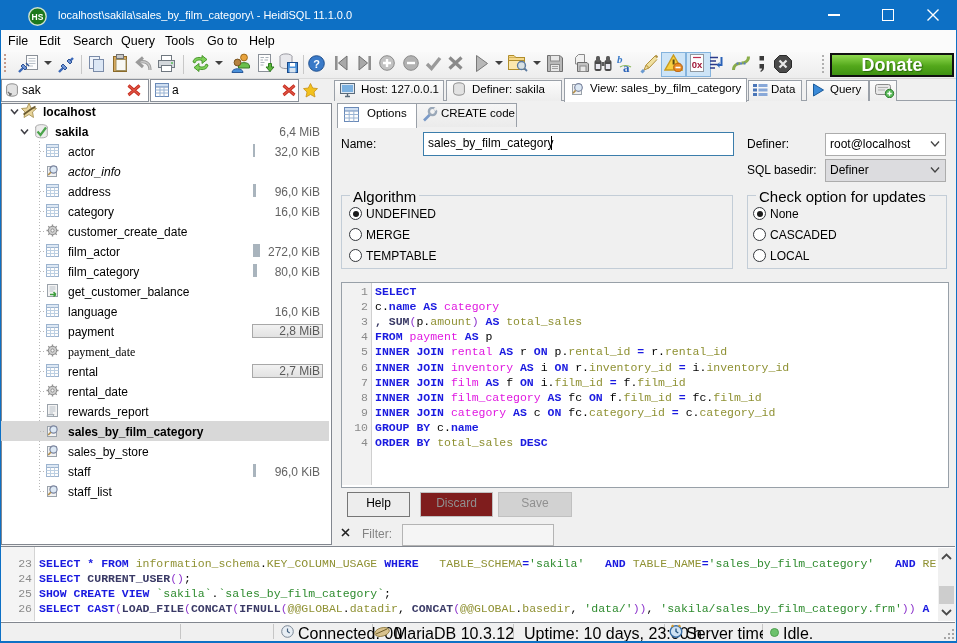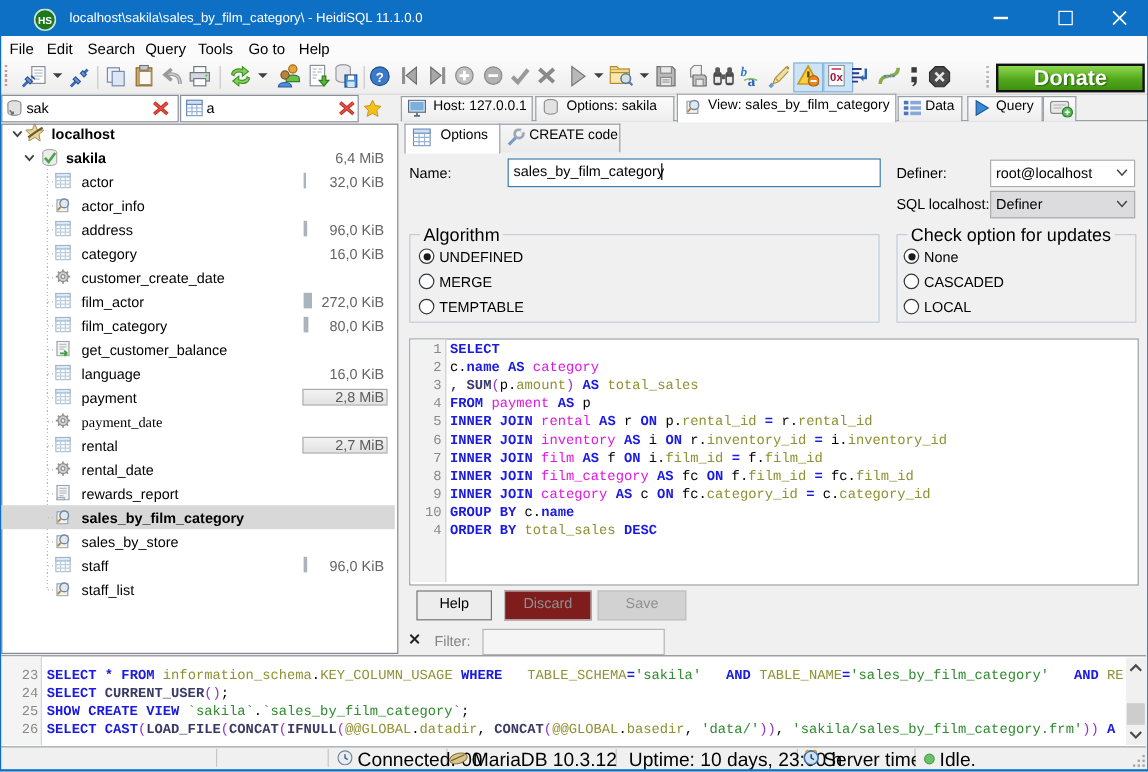--- a/index.html
+++ b/index.html
@@ -294,21 +294,21 @@
       <path d="M0.5 6.5 H12.5 M0.5 9.5 H12.5 M4.5 3.5 V12.5 M8.5 3.5 V12.5" stroke="#bccfe2" stroke-width="1" fill="none"></path>
     </svg>
 <div class="tlabel" style="left:68px;top:145px;">actor</div>
 <div class="tsize" style="top:145px">32,0 KiB</div>
 <div class="sbar" style="left:253px;top:144px;width:2px;height:13px"></div>
 <svg class="abs" style="left:46px;top:164px" width="13" height="13">
       <rect x="1.5" y="2.5" width="9" height="10" fill="#f2f2f2" stroke="#9aa2aa"></rect>
       <circle cx="7.5" cy="5.5" r="3.6" fill="#dce8f4" stroke="#7c86a0" stroke-width="1.2"></circle>
       <path d="M4.8 8.3 L2.2 11" stroke="#b08d4a" stroke-width="1.6"></path>
     </svg>
-<div class="tlabel" style="left:68px;top:165px;">actor_info</div>
+<div class="tlabel" style="left:68px;top:165px;font-style:italic;">actor_info</div>
 <svg class="abs" style="left:46px;top:184px" width="13" height="13">
       <rect x="0.5" y="0.5" width="12" height="12" fill="#fdfdfd" stroke="#9db4cf"></rect>
       <rect x="0.5" y="0.5" width="12" height="3" fill="#dde8f4" stroke="#9db4cf"></rect>
       <path d="M0.5 6.5 H12.5 M0.5 9.5 H12.5 M4.5 3.5 V12.5 M8.5 3.5 V12.5" stroke="#bccfe2" stroke-width="1" fill="none"></path>
     </svg>
 <div class="tlabel" style="left:68px;top:185px;">address</div>
 <div class="tsize" style="top:185px">96,0 KiB</div>
 <div class="sbar" style="left:253px;top:184px;width:3px;height:13px"></div>
 <svg class="abs" style="left:46px;top:204px" width="13" height="13">
       <rect x="0.5" y="0.5" width="12" height="12" fill="#fdfdfd" stroke="#9db4cf"></rect>
@@ -448,21 +448,21 @@
 <svg class="abs" style="left:812px;top:83px" width="13" height="14">
     <path d="M1.5 1 L11.5 7 L1.5 13 Z" fill="#3a8ad8" stroke="#1a5a9a"></path>
   </svg>
 <svg class="abs" style="left:875px;top:84px" width="20" height="14">
     <rect x="0.5" y="0.5" width="15" height="10" rx="2" fill="#e8e8e8" stroke="#8a8a8a"></rect>
     <path d="M3 3.5 H13 M3 6 H10" stroke="#b0b0b0"></path>
     <circle cx="14.5" cy="9.5" r="4.2" fill="#58b858" stroke="#2e7d2e"></circle>
     <path d="M14.5 7.3 V11.7 M12.3 9.5 H16.7" stroke="#fff" stroke-width="1.3"></path>
   </svg>
 <div class="tabtext" style="left:361px;top:83px">Host: 127.0.0.1</div>
-<div class="tabtext" style="left:472px;top:83px">Options: sakila</div>
+<div class="tabtext" style="left:472px;top:83px">Definer: sakila</div>
 <div class="tabtext" style="left:590px;top:82px">View: sales_by_film_category</div>
 <div class="tabtext" style="left:771px;top:83px">Data</div>
 <div class="tabtext" style="left:830px;top:83px">Query</div>
 
 <div class="tab2" style="left:415px;width:100px;background:linear-gradient(#f6f6f6,#ebebeb)"></div>
 <div class="tab2" style="left:337px;width:78px;background:#fff;height:24px"></div>
 <svg class="abs" style="left:344px;top:107px" width="15" height="15">
     <rect x="0.5" y="0.5" width="14" height="14" fill="#fdfdfd" stroke="#6a8ab8"></rect>
     <rect x="0.5" y="0.5" width="14" height="3.5" fill="#cfdff2" stroke="#6a8ab8"></rect>
     <path d="M0.5 7.5 H14.5 M0.5 11 H14.5 M5.2 4 V14.5 M9.8 4 V14.5" stroke="#9ab4d4"></path>
@@ -478,21 +478,21 @@
 <div class="abs" style="left:341px;top:137px">Name:</div>
 <div class="abs" style="left:423px;top:132px;width:309px;height:22px;background:#fff;border:1px solid #3b7dab"></div>
 <div class="abs" style="left:428px;top:136px;font-size:12px">sales_by_film_category</div>
 <div class="abs" style="left:551px;top:136px;width:1px;height:14px;background:#000"></div>
 <div class="abs" style="left:747px;top:137px">Definer:</div>
 <div class="abs" style="left:825px;top:133px;width:119px;height:21px;background:#fff;border:1px solid #acacac"></div>
 <div class="abs" style="left:830px;top:137px">root@localhost</div>
 <svg class="abs" style="left:930px;top:140px" width="10" height="8">
     <path d="M1 1.5 L5 6 L9 1.5" stroke="#444" stroke-width="1.3" fill="none"></path>
   </svg>
-<div class="abs" style="left:747px;top:163px">SQL localhost:</div>
+<div class="abs" style="left:747px;top:163px">SQL basedir:</div>
 <div class="abs" style="left:825px;top:159px;width:119px;height:21px;background:#dcdcdf;border:1px solid #acacac"></div>
 <div class="abs" style="left:830px;top:163px">Definer</div>
 <svg class="abs" style="left:930px;top:166px" width="10" height="8">
     <path d="M1 1.5 L5 6 L9 1.5" stroke="#444" stroke-width="1.3" fill="none"></path>
   </svg>
 
 <div class="gbox" style="left:341px;top:195px;width:390px;height:72px">
     <div class="gtitle" style="left:8px">Algorithm</div>
   </div>
 <div class="radio" style="left:349px;top:207px">

